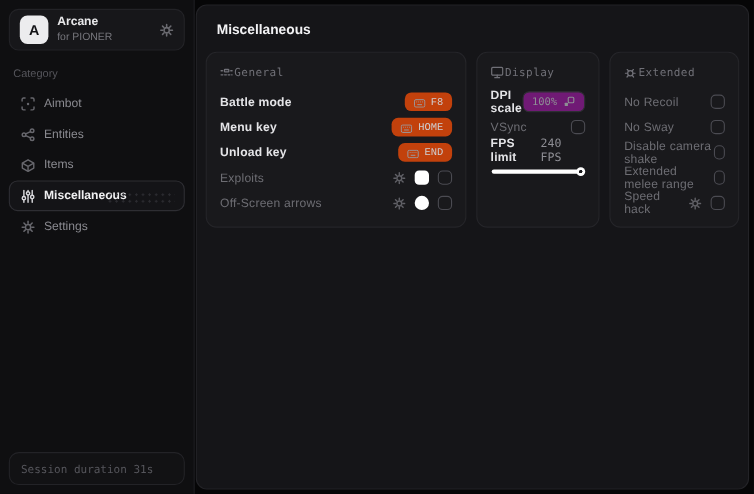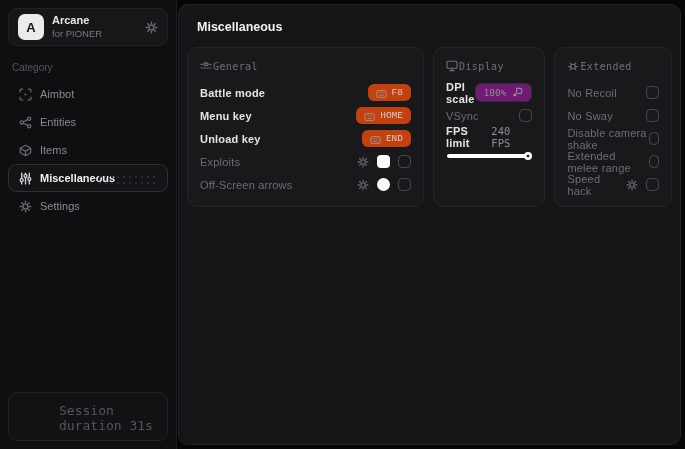--- a/index.html
+++ b/index.html
@@ -25,21 +25,21 @@
   .nav-item .nicon { color:#67676d; display:flex; }
   .nav-item.active { color:#f0f0f2; font-weight:bold; background:#141417; border-color:#2e2e33; }
   .nav-item.active .nicon { color:#d8d8dc; }
   .nav-item.active::after { content:""; position:absolute; right:8px; top:9px; height:12px; width:62px;
     background-image:radial-gradient(circle, #2c2c31 1px, transparent 1.2px);
     background-size:6px 6px; pointer-events:none; }
   .status-card { position:absolute; left:8px; right:8px; bottom:8px; border-radius:9px;
     background:#121214; border:1px solid #232327; padding:7px 10px;
     font-family:"DejaVu Sans Mono", monospace; }
   .status-l1 { font-size:9.5px; color:#9a9aa0; letter-spacing:0.2px; }
-  .status-l2 { font-size:13px; color:#55555b; margin-top:3px;margin-left:40px; }
+  .status-l2 { font-size:10px; color:#55555b; margin-top:3px; }
 
   
   .main { position:absolute; left:178px; top:4px; width:503px; height:441px;
     background:#151518; border:1px solid #232327; border-radius:10px; padding:0 8px; }
   .main-title { margin:15px 10px 13px; font-size:12.5px; font-weight:bold; color:#f2f2f4; }
   .cols { display:flex; gap:9px; align-items:flex-start; }
   .col-left { width:237px; }
   .col-right { flex:1; display:flex; flex-direction:row; gap:9px; }
   .panel { background:#19191c; border:1px solid #252529; border-radius:10px; padding:10px 12px; }
   .panel-header { display:flex; align-items:center; gap:1px; color:#707077;

